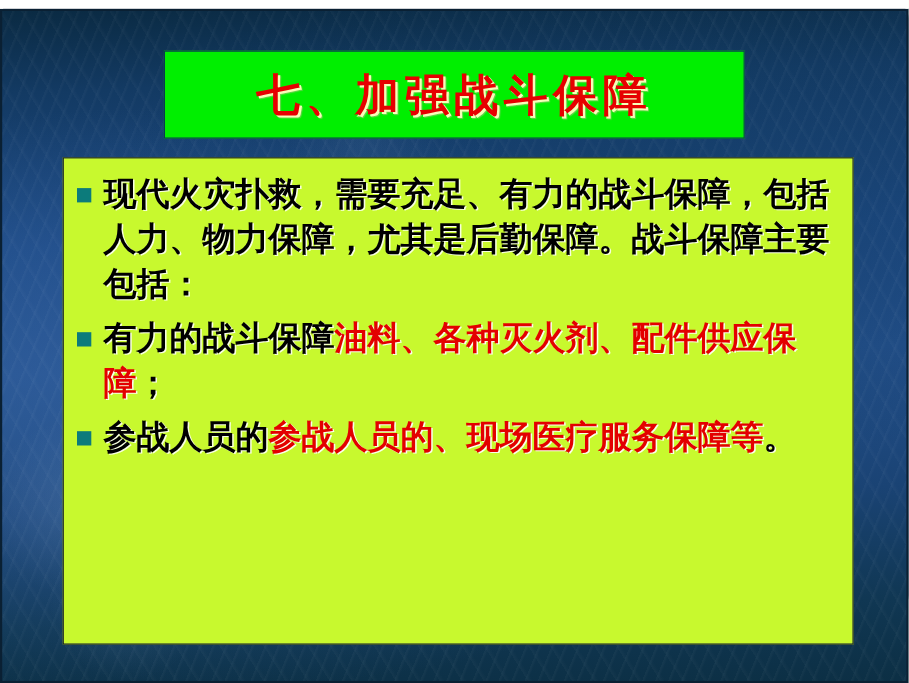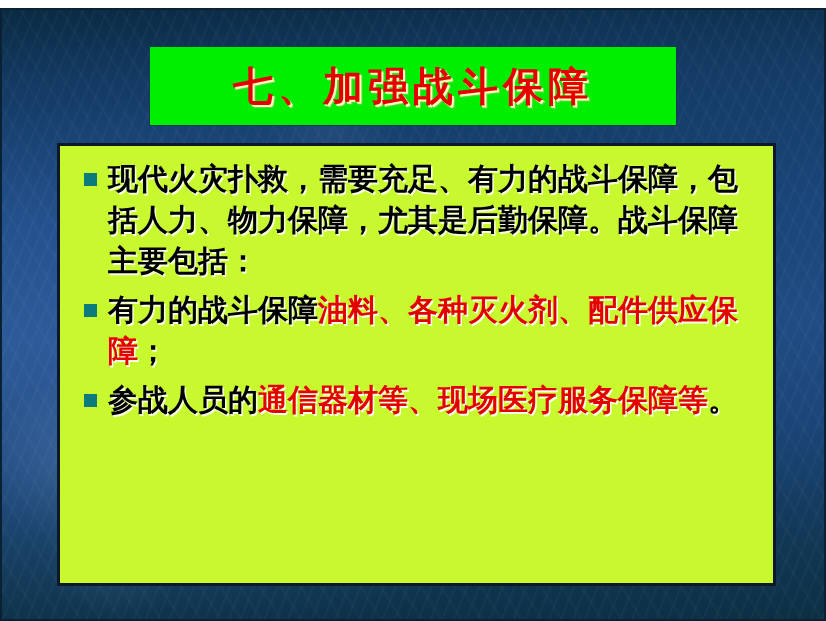--- a/index.html
+++ b/index.html
@@ -101,22 +101,22 @@
   }
 
   
   #content-box {
     position: absolute;
     left: 57px;
     top: 143px;
     width: 719px;
     height: 443px;
     background: #c8f92e;
-    border: 3px solid #0f172a;
-    padding: 12px 10px 10px 24px;
+    border: 1px solid #0f172a;
+    padding: 12px 10px 10px 12px;
     overflow: hidden;
   }
 
   .bullet-row {
     display: flex;
     align-items: flex-start;
     margin-bottom: 8px;
   }
 
   .bullet-marker {
@@ -168,18 +168,18 @@
         <div class="bullet-row">
           <span class="bullet-marker" style="background: rgb(12, 123, 123);"></span>
           <div class="bullet-text"><span class="seg-black">现代火灾扑救，需要充足、有力的战斗保障，包括人力、物力保障，尤其是后勤保障。战斗保障主要包括：</span></div>
         </div>
         <div class="bullet-row">
           <span class="bullet-marker" style="background: rgb(12, 123, 123);"></span>
           <div class="bullet-text"><span class="seg-black">有力的战斗保障</span><span class="seg-red">油料、各种灭火剂、配件供应保障</span><span class="seg-black">；</span></div>
         </div>
         <div class="bullet-row">
           <span class="bullet-marker" style="background: rgb(12, 123, 123);"></span>
-          <div class="bullet-text"><span class="seg-black">参战人员的</span><span class="seg-red">通信器材等、现场医疗服务保障等</span><span class="seg-black">。</span></div>
+          <div class="bullet-text"><span class="seg-black">参战人员的</span><span class="seg-red">参战人员的、现场医疗服务保障等</span><span class="seg-black">。</span></div>
         </div>
       </div>
   </div>
 
 </div>
 
 </body></html>

